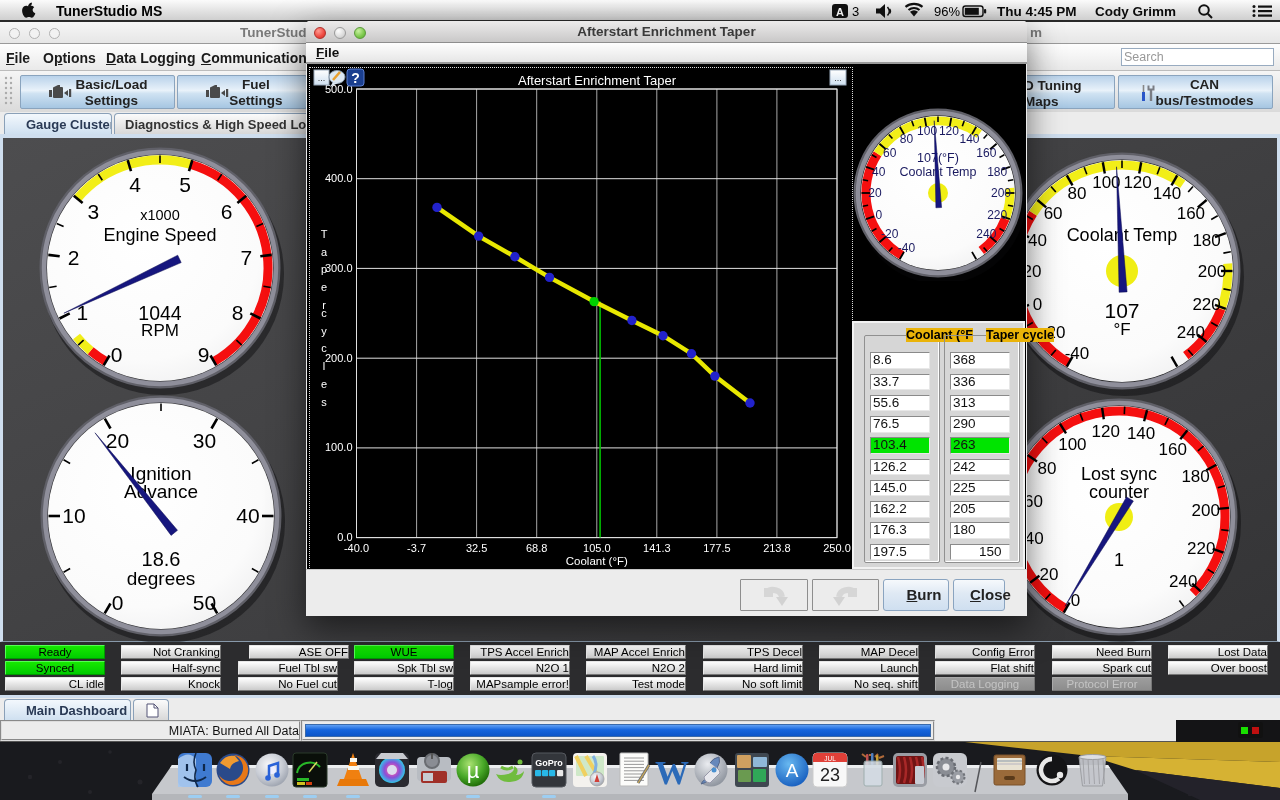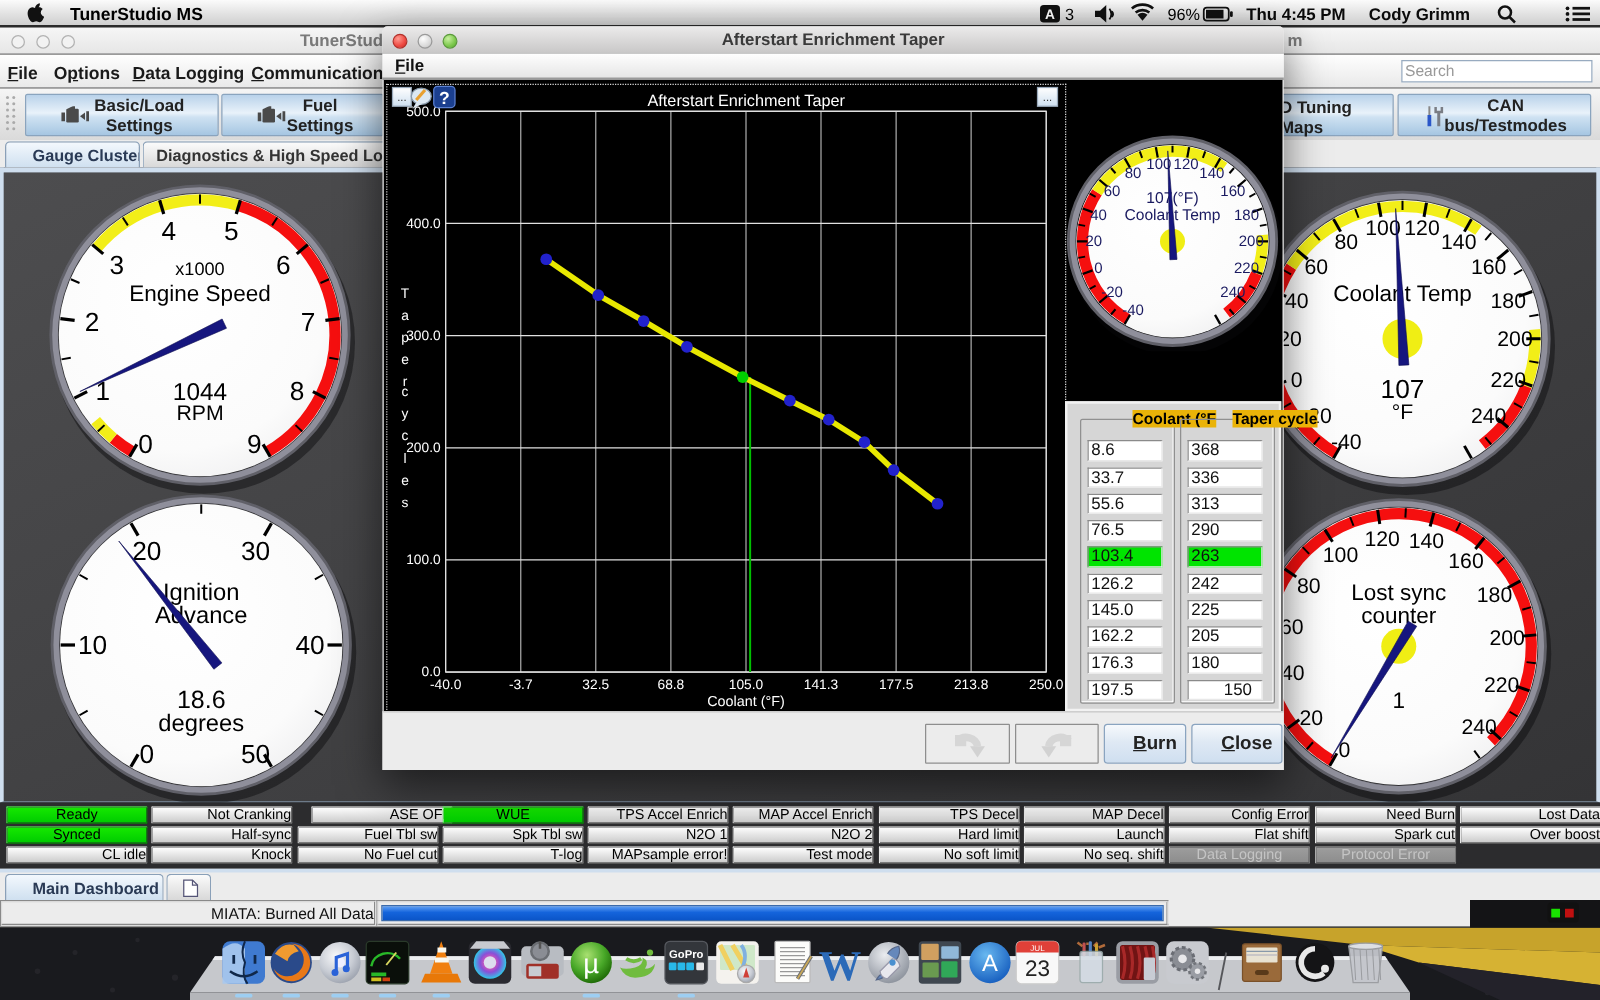--- a/index.html
+++ b/index.html
@@ -24,21 +24,21 @@
 .tab { position:absolute; bottom:0; height:21px; border:1px solid #8aa0b8; border-bottom:none;
   border-radius:4px 4px 0 0; font-size:13px; font-weight:bold; color:#333;
   padding:3px 10px 0 10px; background:linear-gradient(#fbfbfb,#d8d8d8);
   white-space:nowrap; overflow:hidden; }
 .tabsel { background:linear-gradient(#f3f8fd,#cfe0f0); color:#2a3a55;padding-left:21px; }
 #gpanel { left:0; top:134px; width:1280px; height:508px;
   background:linear-gradient(155deg,#4d4d4f 0%,#424244 45%,#343436 100%);
   border-left:3px solid #cfdeee; border-right:3px solid #cfdeee;
   border-top:4px solid #cfdeee; border-bottom:1px solid #8899aa; }
 #inds { left:0; top:642px; width:1280px; height:53px; background:#2c2c2e; }
-.ind { position:absolute; width:113px; height:14px; font-size:11.5px; text-align:center;
+.ind { position:absolute; width:100px; height:14px; font-size:11.5px; text-align:center;
   border:1px solid #555; border-radius:1px; color:#000; line-height:13px; overflow:hidden; }
 .ind.w { background:linear-gradient(#ffffff,#cbcbcb); border-color:#e8e8e8 #777 #777 #e8e8e8;text-align:right; }
 .ind.g { background:linear-gradient(#16e800,#00cc00); border-color:#5f5 #090 #090 #5f5; }
 .ind.d { background:linear-gradient(#9d9d9d,#8d8d8d); color:#c4c4c4; border-color:#aaa #777 #777 #aaa; }
 .ind.e { background:#2c2c2e; border-color:#2c2c2e; }
 #dashtabs { left:0; top:695px; width:1280px; height:25px; background:#ececec;
   border-top:3px solid #cfdeee; }
 #statusbar { left:0; top:720px; width:1176px; height:22px; background:#ececec;
   font-size:12.5px; color:#111; border-bottom:1px solid #555;text-align:right; }
 
@@ -760,16 +760,16 @@
           </svg>
         </div>
     <div class="dbtn gray" style="left:506px;width:67px">
       <svg class="abs" style="left:20px;top:4px" width="26" height="24" viewBox="0 0 26 24">
       <path d="M22 9 a9 8 0 0 0 -16 4" stroke="#d6d6d6" stroke-width="6" fill="none"></path>
       <rect x="15" y="4" width="9" height="9" fill="#d6d6d6"></rect>
       <polygon points="0,13 12,13 6,22" fill="#d2d2d2"></polygon>
           </svg>
         </div>
     <div class="dbtn blue" style="left:577px;width:66px"><u>B</u>urn</div>
-    <div class="dbtn blue" style="left:647px;width:73px"><u>C</u>lose</div>
+    <div class="dbtn blue" style="left:647px;width:52px"><u>C</u>lose</div>
   </div>
 </div>
 
 </div>
 </body></html>

